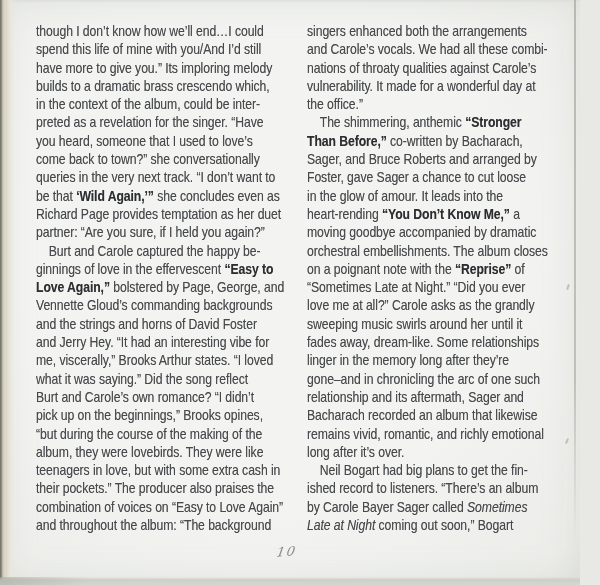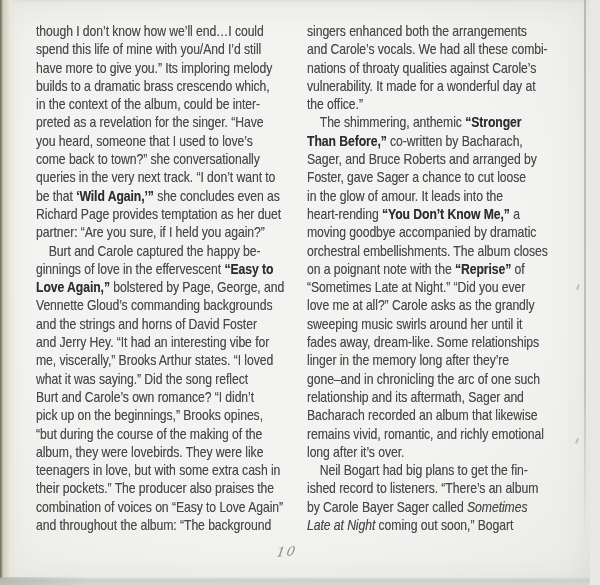--- a/index.html
+++ b/index.html
@@ -1,21 +1,20 @@
 <!DOCTYPE html>
 <html><head>
 <meta charset="utf-8">
 <style>
   html,body{margin:0;padding:0;background:#e8e9e5;}
   .scan{
     position:relative;width:580px;height:585px;overflow:hidden;
     background:radial-gradient(ellipse at 45% 42%, #f3f4f1 55%, #ecede9 92%, #e6e8e3 100%);
     box-shadow:inset 0 0 34px rgba(188,191,184,0.35);
     font-family:"Liberation Sans","DejaVu Sans",sans-serif;
-    padding-left:10px;
   }
   .col{
     position:absolute;top:22px;
     transform:scaleX(0.85);transform-origin:0 0;
     font-size:14.4px;letter-spacing:-0.1px;
     color:#46484b;
     text-shadow:0 0 0.5px rgba(70,72,75,0.45);
   }
   .col-left{left:36px;width:302px;}
   .col-right{left:307px;width:318px;}

